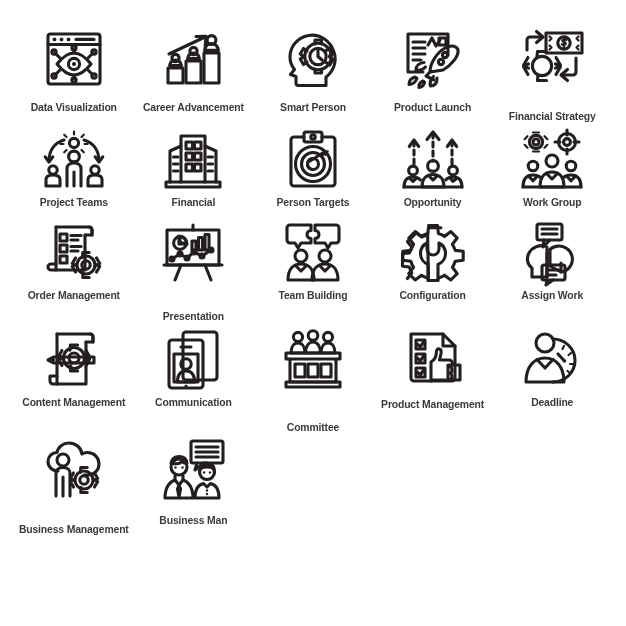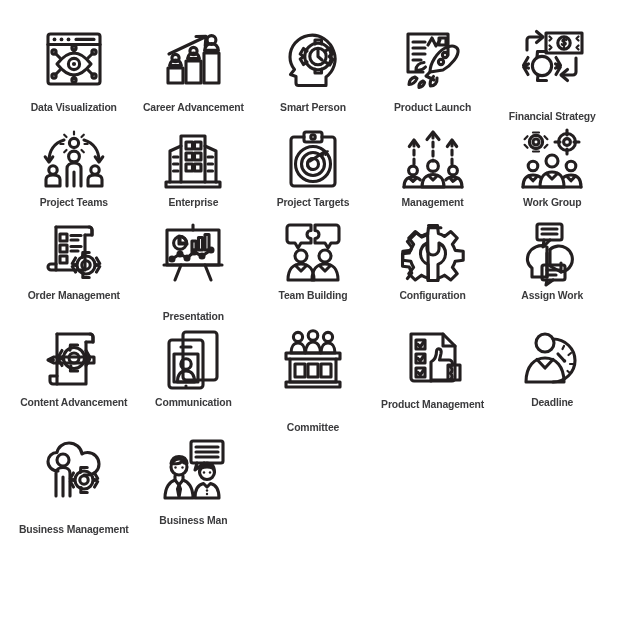--- a/index.html
+++ b/index.html
@@ -230,40 +230,40 @@
         <path d="M44 18 L55 23 L55 54"></path>
         <line x1="12.5" y1="29" x2="17" y2="29"></line>
         <line x1="12.5" y1="36" x2="17" y2="36"></line>
         <line x1="12.5" y1="43" x2="17" y2="43"></line>
         <line x1="47" y1="29" x2="51.5" y2="29"></line>
         <line x1="47" y1="36" x2="51.5" y2="36"></line>
         <line x1="47" y1="43" x2="51.5" y2="43"></line>
         <rect x="5" y="54" width="54" height="5"></rect>
       </svg>
     </div>
-    <div class="icon-label">Enterprise</div>
+    <div class="icon-label">Financial</div>
   </div>
 
   <div class="icon-cell r2 r2c3">
     <div class="icon-art">
       <svg viewBox="0 0 64 64">
         <path d="M23 9 L13 9 C11.3 9, 10 10.3, 10 12 L10 55 C10 56.7, 11.3 58, 13 58
                  L51 58 C52.7 58, 54 56.7, 54 55 L54 12 C54 10.3, 52.7 9, 51 9 L41 9"></path>
         <rect x="23" y="4" width="18" height="10" rx="2"></rect>
         <circle cx="32" cy="9" r="2.2"></circle>
         <circle cx="32" cy="36" r="17.5"></circle>
         <circle cx="32" cy="36" r="11.5"></circle>
         <circle cx="32" cy="36" r="5.5"></circle>
         <path d="M32 30.5 C29 30.5, 26.5 33, 26.5 36 C26.5 39, 29 41.5, 32 41.5"></path>
         <path d="M29 33 L42.5 24.5"></path>
         <path d="M40 20 L43.8 24 L41 28.5" class="thin"></path>
         <path d="M44.5 27 L43.8 24 L46.8 23.3" class="thin"></path>
       </svg>
     </div>
-    <div class="icon-label">Project Targets</div>
+    <div class="icon-label">Person Targets</div>
   </div>
 
   <div class="icon-cell r2 r2c4">
     <div class="icon-art">
       <svg viewBox="0 0 64 64">
         <path d="M32 5 L32 33" stroke-dasharray="5 4"></path>
         <path d="M26 11.5 L32 4 L38 11.5"></path>
         <path d="M13 13 L13 36" stroke-dasharray="5 4"></path>
         <path d="M8.3 18.5 L13 12 L17.7 18.5"></path>
         <path d="M51 13 L51 36" stroke-dasharray="5 4"></path>
@@ -273,21 +273,21 @@
         <path d="M27.5 47.5 L32 52 L36.5 47.5"></path>
         <circle cx="12" cy="42.5" r="4.4"></circle>
         <path d="M3 59 C3 52, 6.5 49, 12 49 C15 49, 17.5 50, 19.3 51.8"></path>
         <path d="M8.2 49.8 L12 53.4 L15.2 50.3"></path>
         <circle cx="52" cy="42.5" r="4.4"></circle>
         <path d="M61 59 C61 52, 57.5 49, 52 49 C49 49, 46.5 50, 44.7 51.8"></path>
         <path d="M48.8 49.8 L52 53.4 L55.8 50.3"></path>
         <line x1="3" y1="59" x2="61" y2="59"></line>
       </svg>
     </div>
-    <div class="icon-label">Management</div>
+    <div class="icon-label">Opportunity</div>
   </div>
 
   <div class="icon-cell r2 r2c5">
     <div class="icon-art">
       <svg viewBox="0 0 64 64">
         <circle cx="16" cy="14" r="6.6"></circle>
         <circle cx="16" cy="14" r="3"></circle>
         <path d="M19 4.5 L13 4.5 M19 23.5 L13 23.5 M7.5 8.2 L4.6 11.2 M27.4 16.8 L24.5 19.8
                  M7.5 19.8 L4.6 16.8 M27.4 11.2 L24.5 8.2" class="thin"></path>
         <circle cx="47" cy="14" r="8.5"></circle>
@@ -440,21 +440,21 @@
         <circle cx="32" cy="30" r="10.5"></circle>
         <circle cx="32" cy="30" r="5"></circle>
         <path d="M35.6 17 L28.4 17 L28 22.2 M35.6 43 L28.4 43 L28.8 37.8
                  M20 22.5 L16.4 28.8 L21 31.5 M44 22.5 L47.6 28.8 L43 31.5
                  M20 37.5 L16.4 31.2 L21 28.5 M44 37.5 L47.6 31.2 L43 28.5"></path>
         <path d="M12 29 L52 29 L52 35 L12 35 L6 32 Z"></path>
         <line x1="46" y1="29" x2="46" y2="35"></line>
         <line x1="9" y1="32" x2="12" y2="32" class="thin"></line>
       </svg>
     </div>
-    <div class="icon-label">Content Advancement</div>
+    <div class="icon-label">Content Management</div>
   </div>
 
   <div class="icon-cell r4 r4c4">
     <div class="icon-art">
       <svg viewBox="0 0 64 64">
         <rect x="22" y="4" width="34" height="48" rx="3"></rect>
         <rect x="8" y="12" width="34" height="48" rx="3"></rect>
         <line x1="20" y1="19" x2="30" y2="19" stroke-width="3.6"></line>
         <rect x="13" y="26" width="24" height="28"></rect>
         <circle cx="25" cy="36" r="5.2"></circle>

